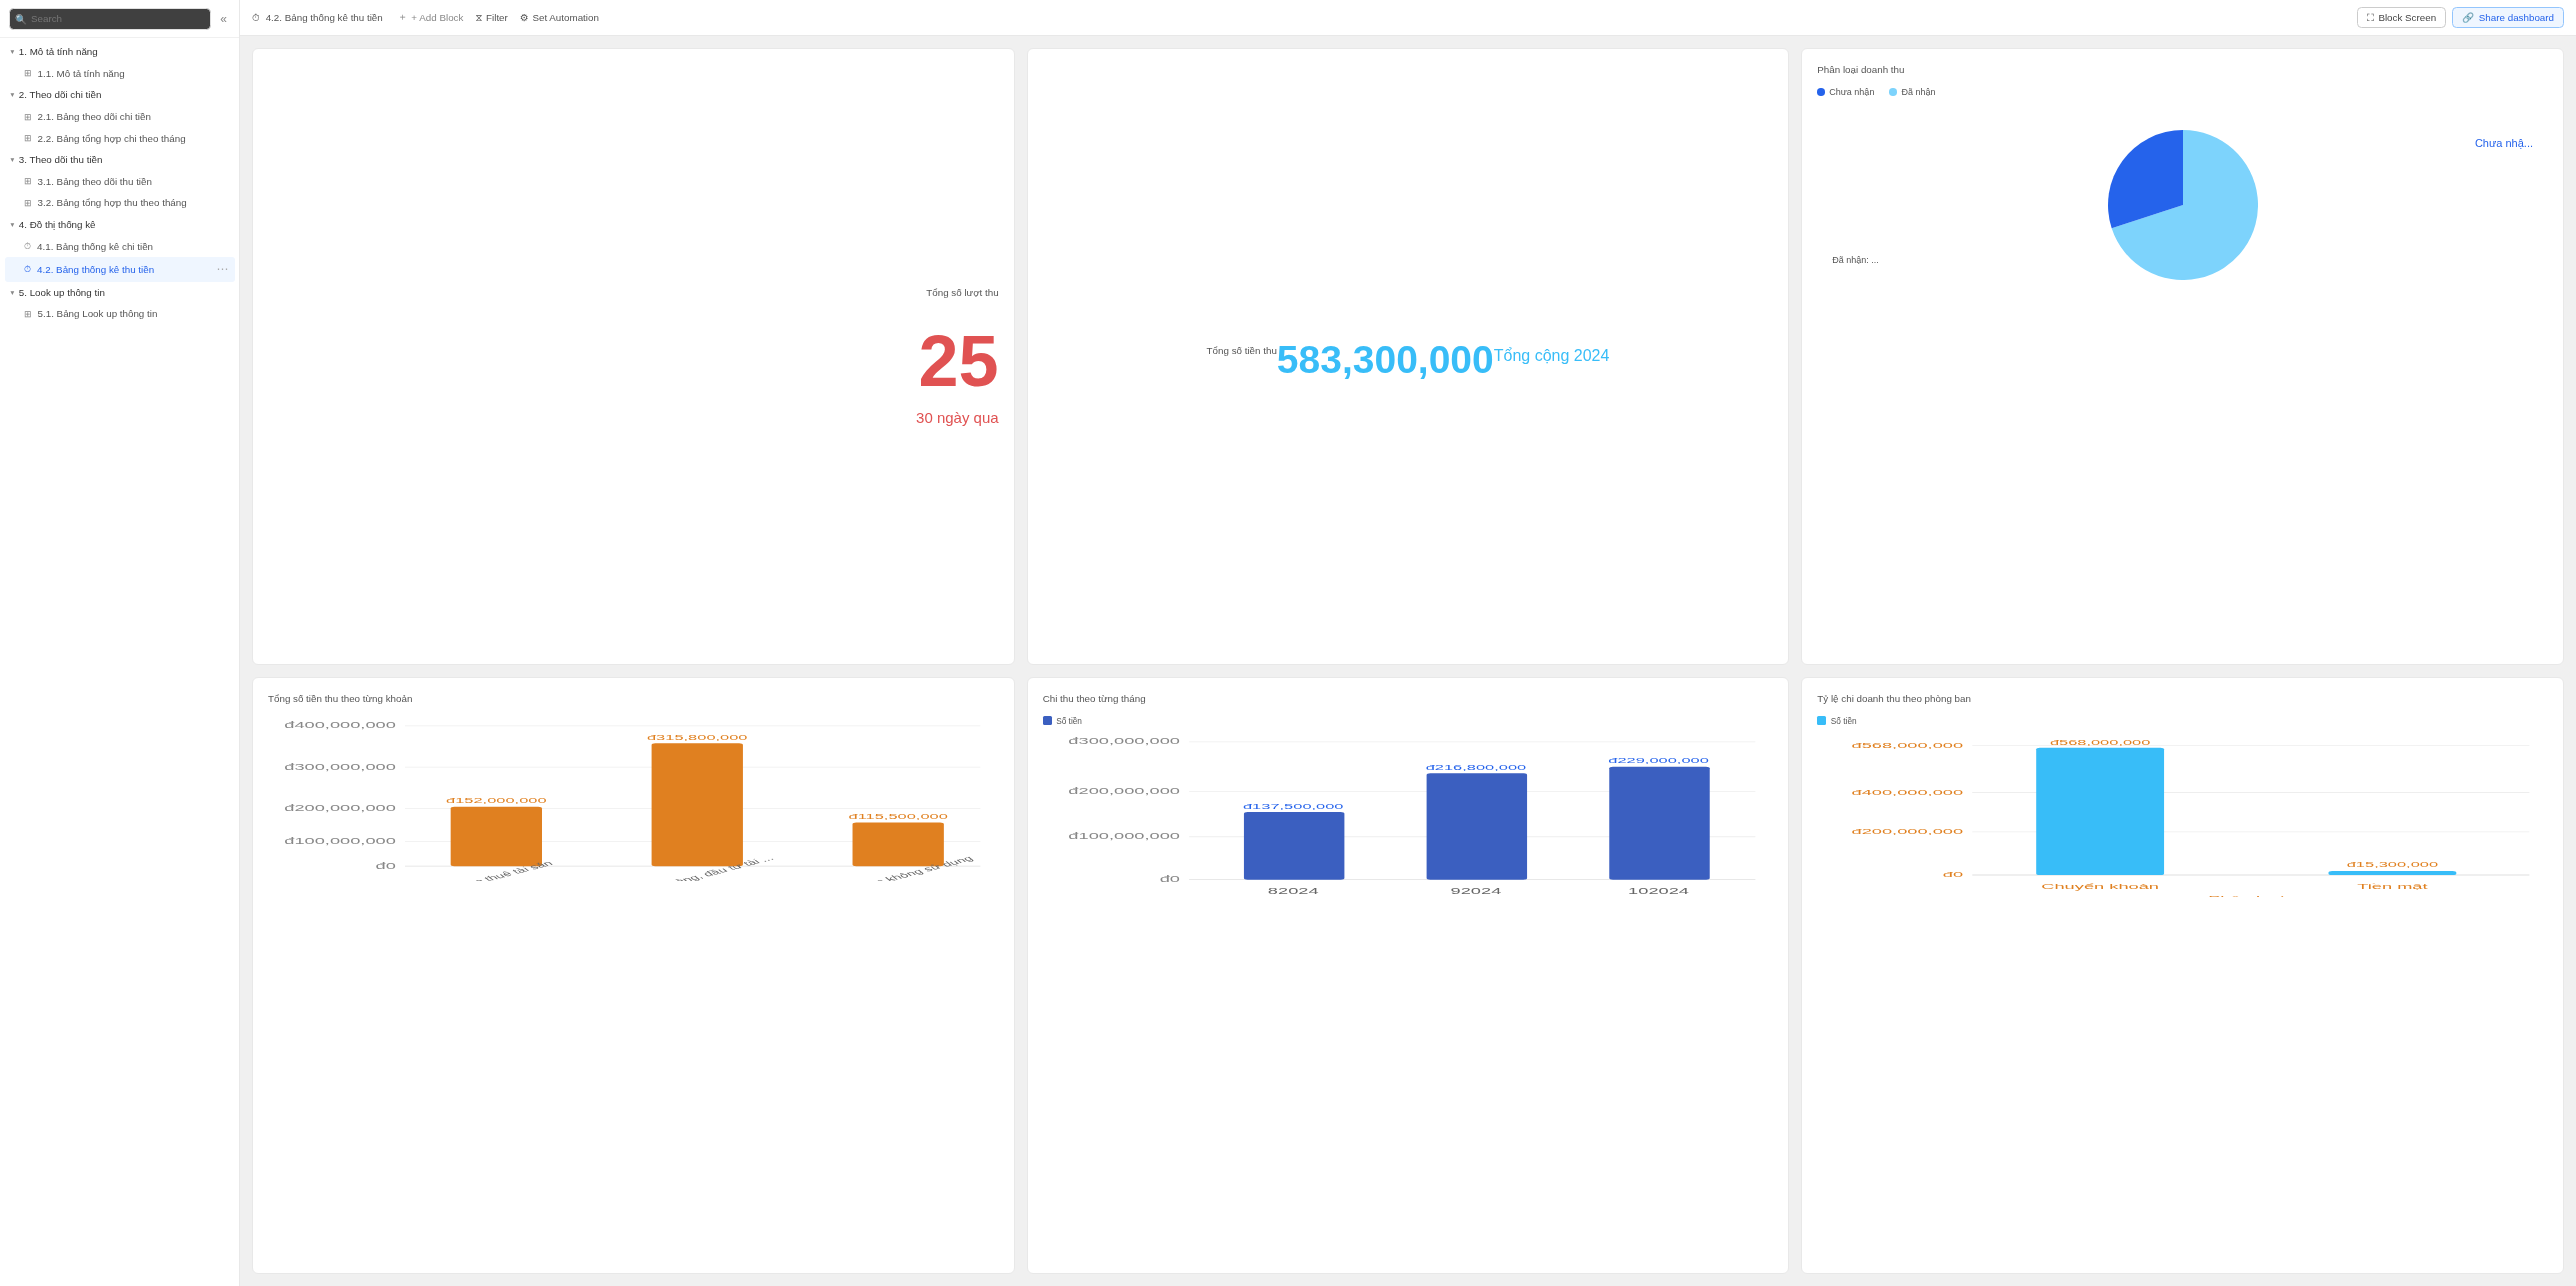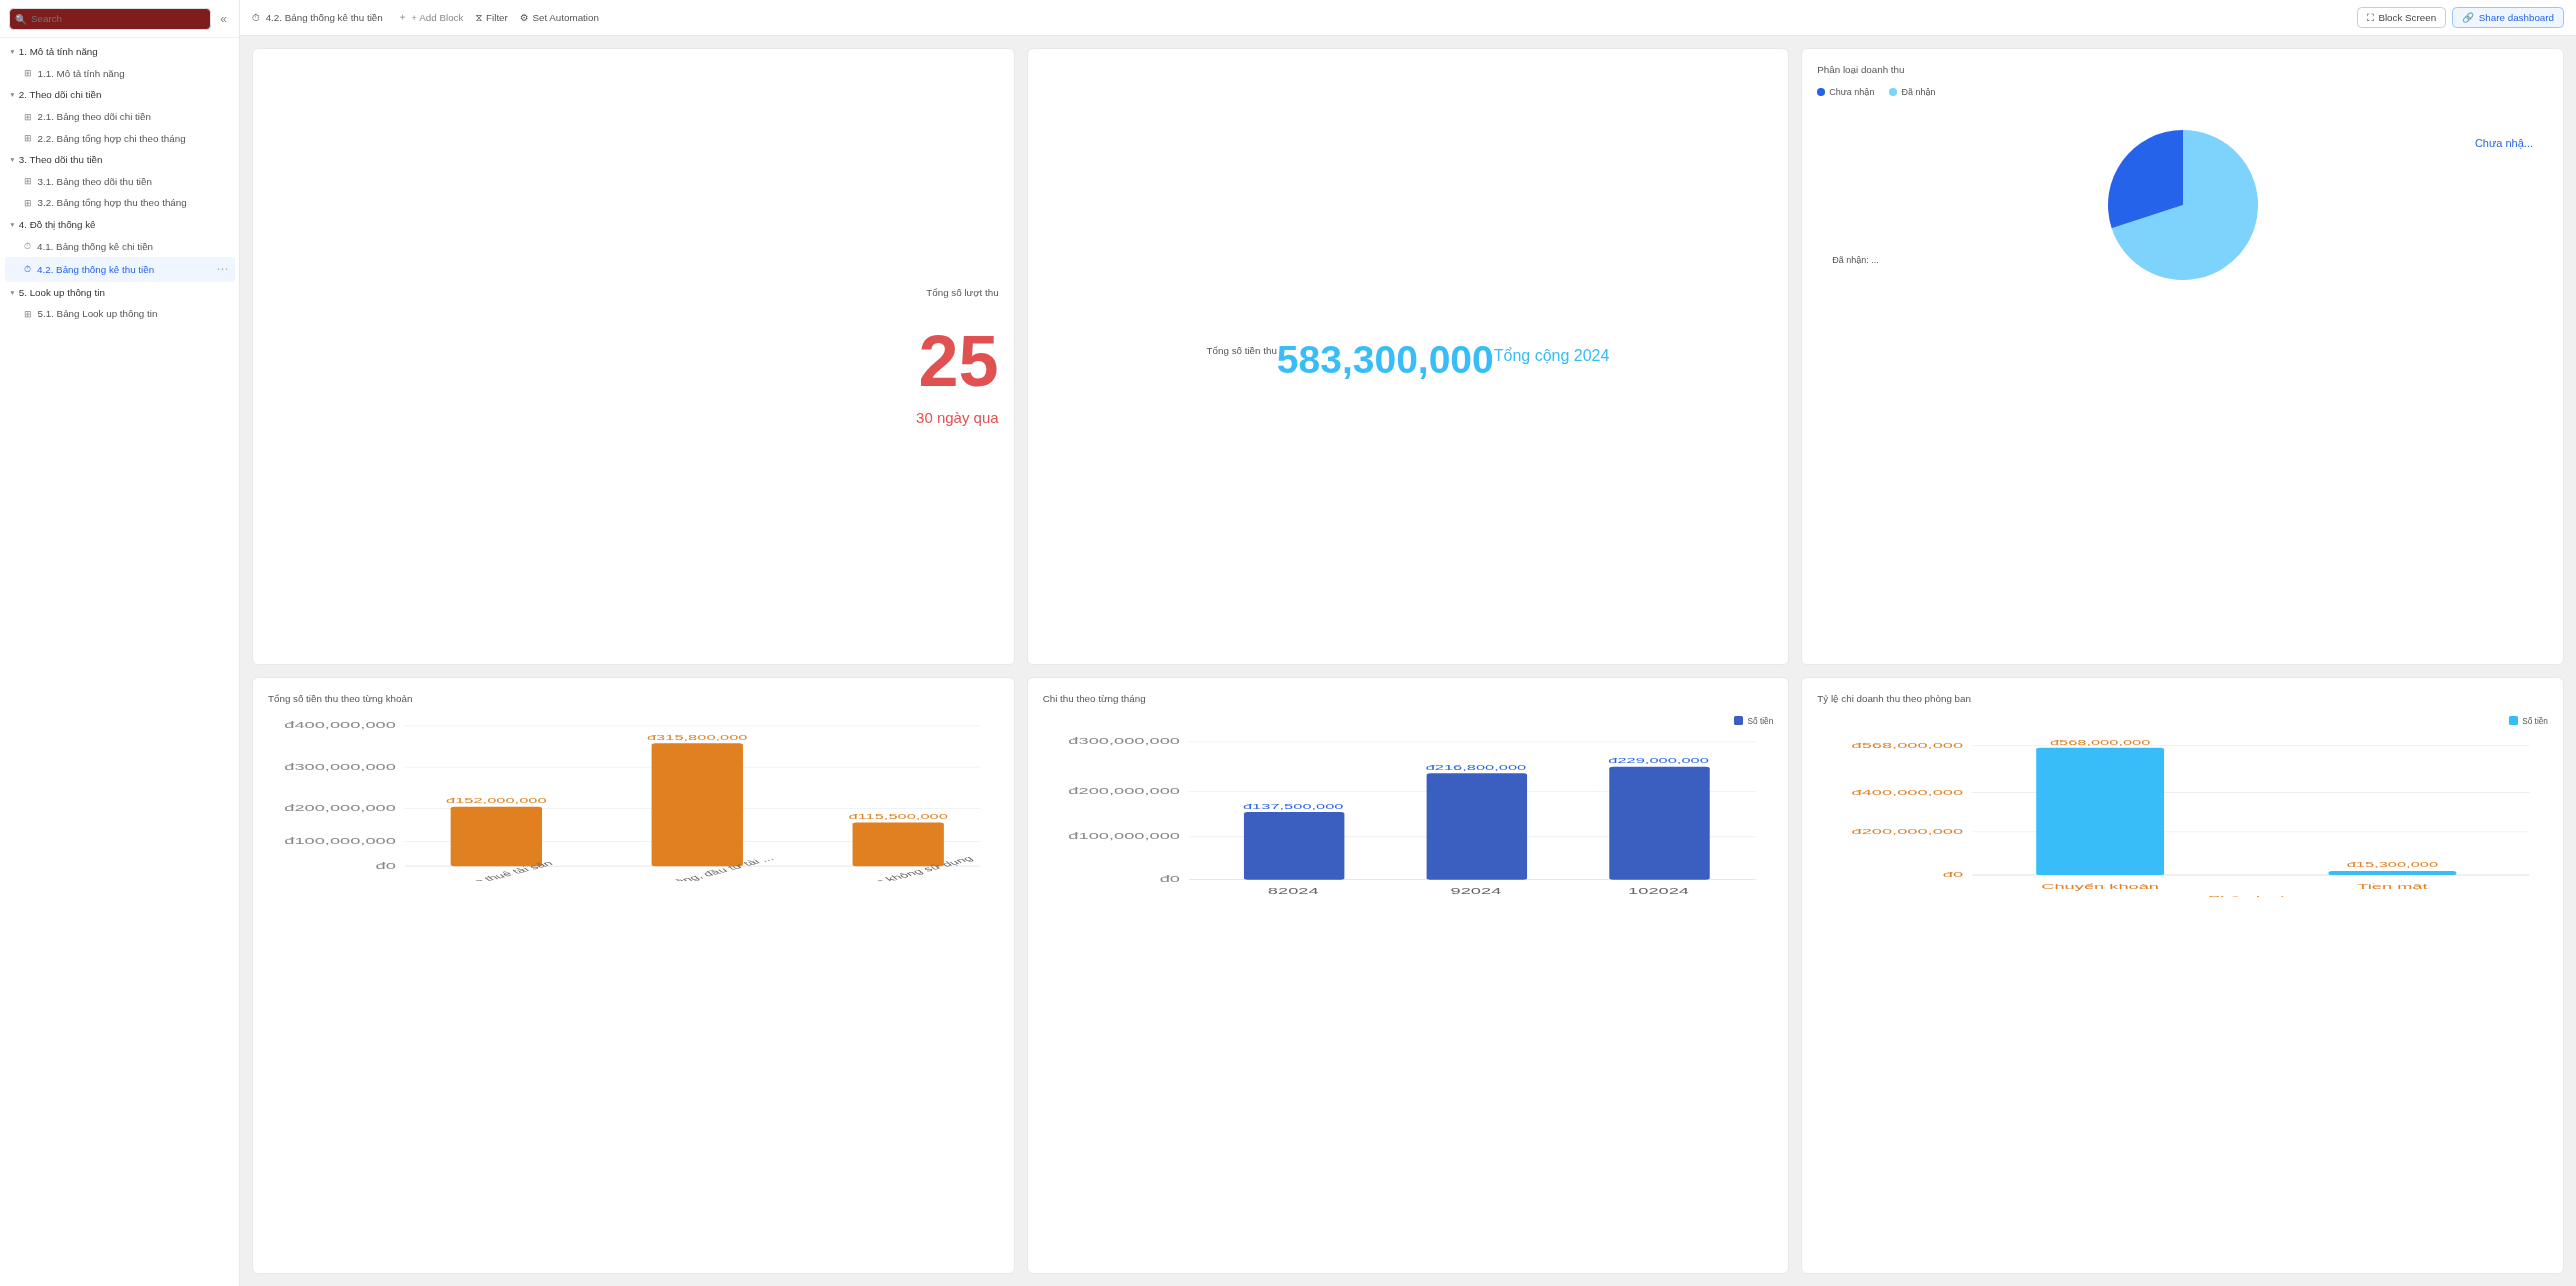--- a/index.html
+++ b/index.html
@@ -22,21 +22,21 @@
       align-items: center;
       gap: 6px;
     }
     .sidebar-search input {
       border: 0.8px solid #e0e0e0;
       border-radius: 4.5px;
       padding: 4.5px 7.5px 4.5px 21px;
       font-size: 9.8px;
       width: 100%;
       color: #999;
-      background: #7f1d1d;
+      background: #404040;
     }
     .search-wrap {
       position: relative;
       flex: 1;
     }
     .search-wrap .search-ic {
       position: absolute;
       left: 6px;
       top: 50%;
       transform: translateY(-50%);
@@ -286,21 +286,20 @@
     }
 
     
     .chart-legend {
       display: flex;
       align-items: center;
       gap: 4.5px;
       margin-bottom: 6px;
       font-size: 8.3px;
       color: #555;
-      justify-content: flex-end;
     }
     .legend-sq {
       width: 9px;
       height: 9px;
       border-radius: 1.5px;
     }
   </style>
 </head>
 <body>
 

